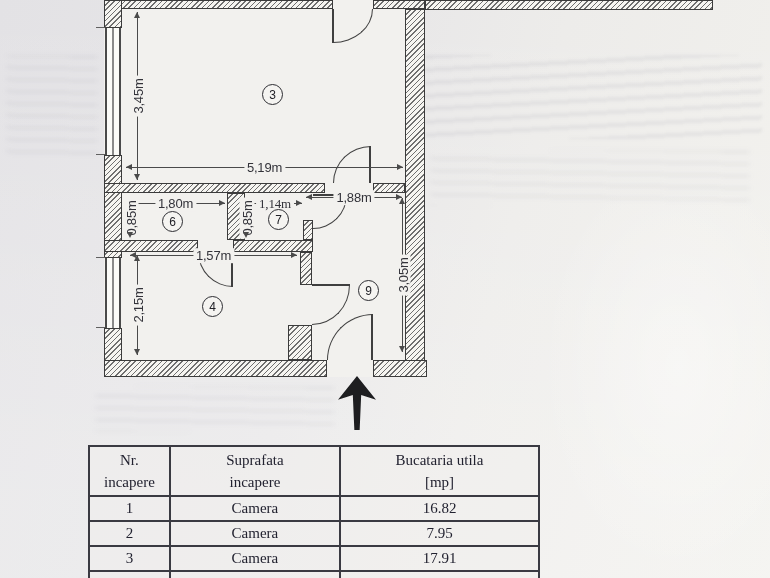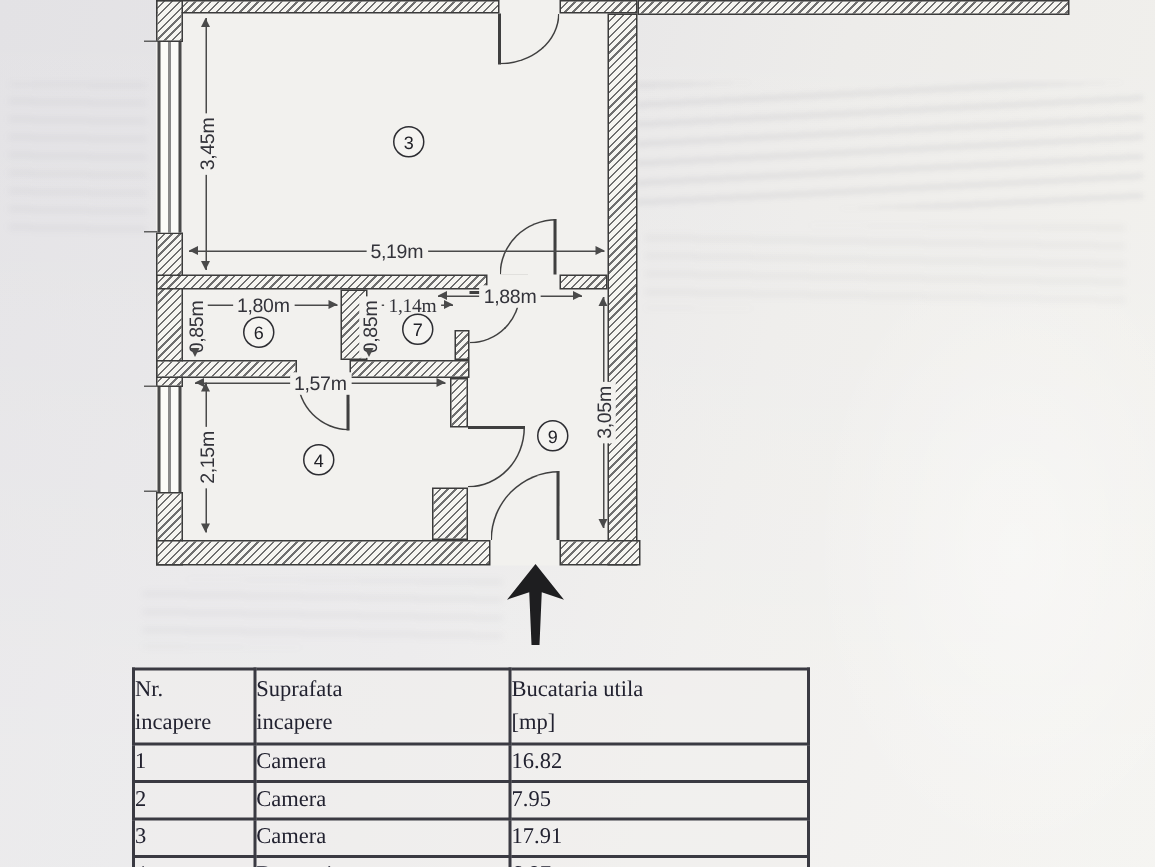--- a/index.html
+++ b/index.html
@@ -58,21 +58,21 @@
   }
   .arrow { background: #1e1e20; clip-path: polygon(50% 0%, 100% 44%, 61% 35%, 57% 100%, 43% 100%, 39% 35%, 0% 44%); }
 
   
   table.area {
     position: absolute; left: 88px; top: 445px; width: 452px;
     border-collapse: collapse;
     font-family: "Liberation Serif", serif; font-size: 15px; color: #222230;
     background: rgba(240,239,236,.55);
   }
-  table.area th, table.area td { border: 2px solid #3a3a42; font-weight: normal; text-align: left; }
+  table.area th, table.area td { border: 2px solid #3a3a42; font-weight: normal; text-align: center; }
   table.area th { height: 50px; line-height: 1.5; }
   table.area td { height: 25px; padding: 0; }
   td.name { text-align: left; padding-left: 20px; }
   .hl { display: block; }
   col.c1 { width: 81px; } col.c2 { width: 171px; } col.c3 { width: 200px; }
 </style>
 </head>
 <body>
 
 <div class="page">
@@ -136,21 +136,21 @@
       </div>
     <div class="abs dim-v" style="left:130px; top:198px; height:40px;">
       <span class="dlab v">0,85m</span>
       </div>
     <div class="abs dim-h" style="left:248px; top:203px; width:54px;font-family:Liberation Serif, serif;">
       <span class="dlab h">1,14m</span>
       </div>
     <div class="abs dim-v" style="left:246px; top:198px; height:40px;">
       <span class="dlab v">0,85m</span>
       </div>
-    <div class="abs dim-h" style="left:292px; top:197px; width:96px;">
+    <div class="abs dim-h" style="left:306px; top:197px; width:96px;">
       <span class="dlab h">1,88m</span>
       </div>
     <div class="abs dim-h" style="left:130px; top:255px; width:167px;">
       <span class="dlab h">1,57m</span>
       </div>
     <div class="abs dim-v" style="left:137px; top:255px; height:100px;">
       <span class="dlab v">2,15m</span>
       </div>
     <div class="abs dim-v" style="left:402px; top:198px; height:154px;">
       <span class="dlab v">3,05m</span>

